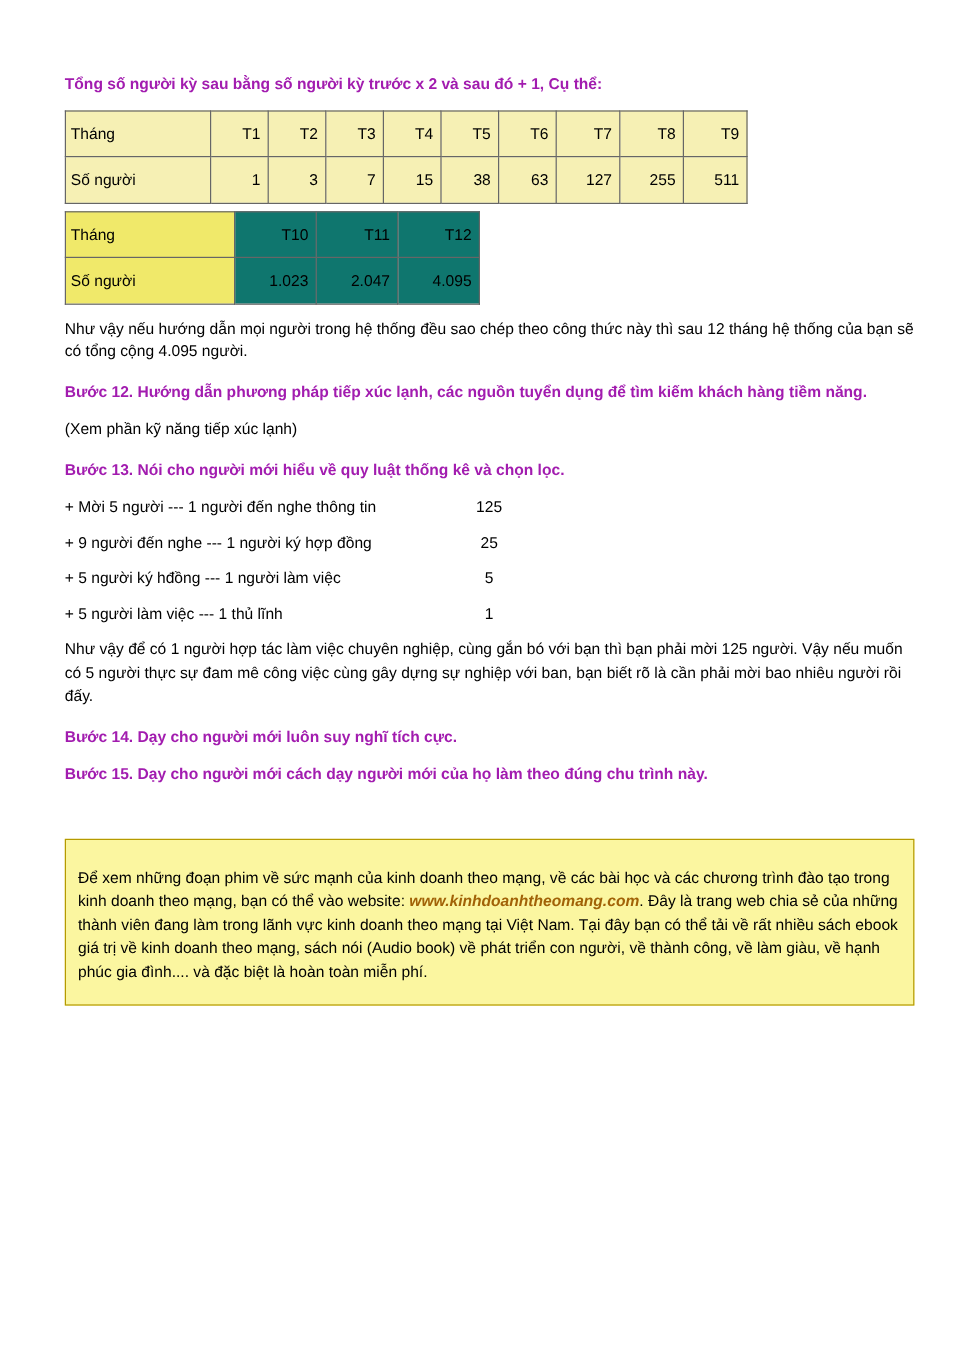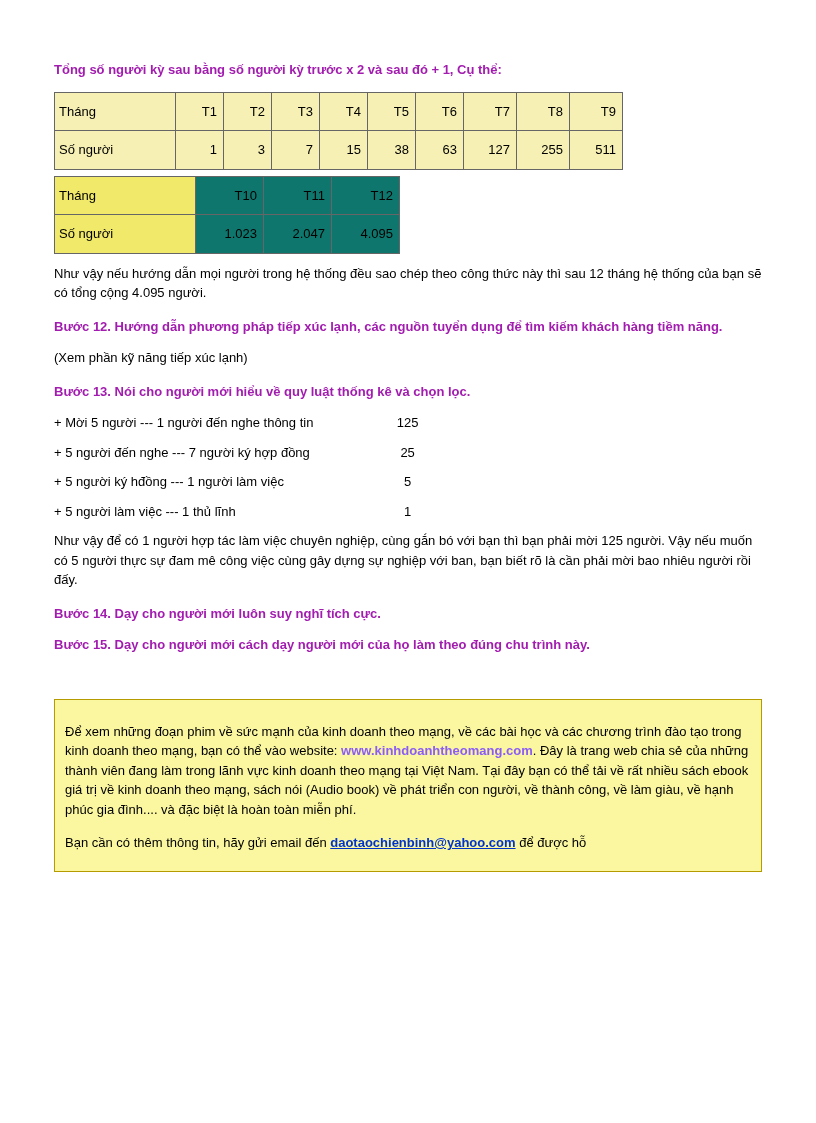--- a/index.html
+++ b/index.html
@@ -47,21 +47,22 @@
   .stat-right { display:inline-block; width:40px; text-align:center; }
 
   .infobox {
     border: 1px solid #b59a00;
     background: #fbf6a0;
     padding: 12px 10px 4px 10px;
     margin-top: 44px;
     font-size: 13px;
   }
   .infobox .link1 {
-    color: #8b5cf6;
+    color: #a16207;
+    font-style: italic;
     font-weight: bold;
   }
   .infobox .link2 {
     color: #0033cc;
     text-decoration: underline;
     font-weight: bold;
   }
   .infobox b { font-weight: normal; }
 </style>
 </head>
@@ -120,37 +121,34 @@
 <p class="heading-blue">Bước 12. Hướng dẫn phương pháp tiếp xúc lạnh, các nguồn tuyển dụng để tìm kiếm khách hàng tiềm năng.</p>
 <p>(Xem phần kỹ năng tiếp xúc lạnh)</p>
 
 <p class="heading-blue">Bước 13. Nói cho người mới hiểu về quy luật thống kê và chọn lọc.</p>
 
 <div class="stat-row">
   <span class="stat-left">+ Mời 5 người --- 1 người đến nghe thông tin</span>
   <span class="stat-right">125</span>
 </div>
 <div class="stat-row">
-  <span class="stat-left">+ 5 người đến nghe --- 7 người ký hợp đồng</span>
+  <span class="stat-left">+ 9 người đến nghe --- 1 người ký hợp đồng</span>
   <span class="stat-right">25</span>
 </div>
 <div class="stat-row">
   <span class="stat-left">+ 5 người ký hđồng --- 1 người làm việc</span>
   <span class="stat-right">5</span>
 </div>
 <div class="stat-row">
   <span class="stat-left">+ 5 người làm việc --- 1 thủ lĩnh</span>
   <span class="stat-right">1</span>
 </div>
 
 <p>Như vậy để có 1 người hợp tác làm việc chuyên nghiệp, cùng gắn bó với bạn thì bạn phải mời 125 người. Vậy nếu muốn có 5 người thực sự đam mê công việc cùng gây dựng sự nghiệp với ban, bạn biết rõ là cần phải mời bao nhiêu người rồi đấy.</p>
 
 <p class="heading-blue">Bước 14. Dạy cho người mới luôn suy nghĩ tích cực.</p>
 <p class="heading-blue">Bước 15. Dạy cho người mới cách dạy người mới của họ làm theo đúng chu trình này.</p>
 
 <div class="infobox">
   <p>
     <span>Để xem những đoạn phim về sức mạnh của kinh doanh theo mạng, về các bài học và các chương trình đào tạo trong kinh doanh theo mạng, bạn có thể vào website: </span><span class="link1">www.kinhdoanhtheomang.com</span><b><span>. Đây là trang web chia sẻ của những thành viên đang làm trong lãnh vực kinh doanh theo mạng tại Việt Nam. Tại đây bạn có thể tải về rất nhiều sách ebook giá trị về kinh doanh theo mạng, sách nói (Audio book) về phát triển con người, về thành công, về làm giàu, về hạnh phúc gia đình.... và đặc biệt là hoàn toàn miễn phí.</span></b>
   </p>
-  <p>
-    <b><span>Bạn cần có thêm thông tin, hãy gửi email đến </span></b><span class="link2">daotaochienbinh@yahoo.com</span><b><span> để được hỗ</span></b>
-  </p>
 </div>
 
 </body></html>

